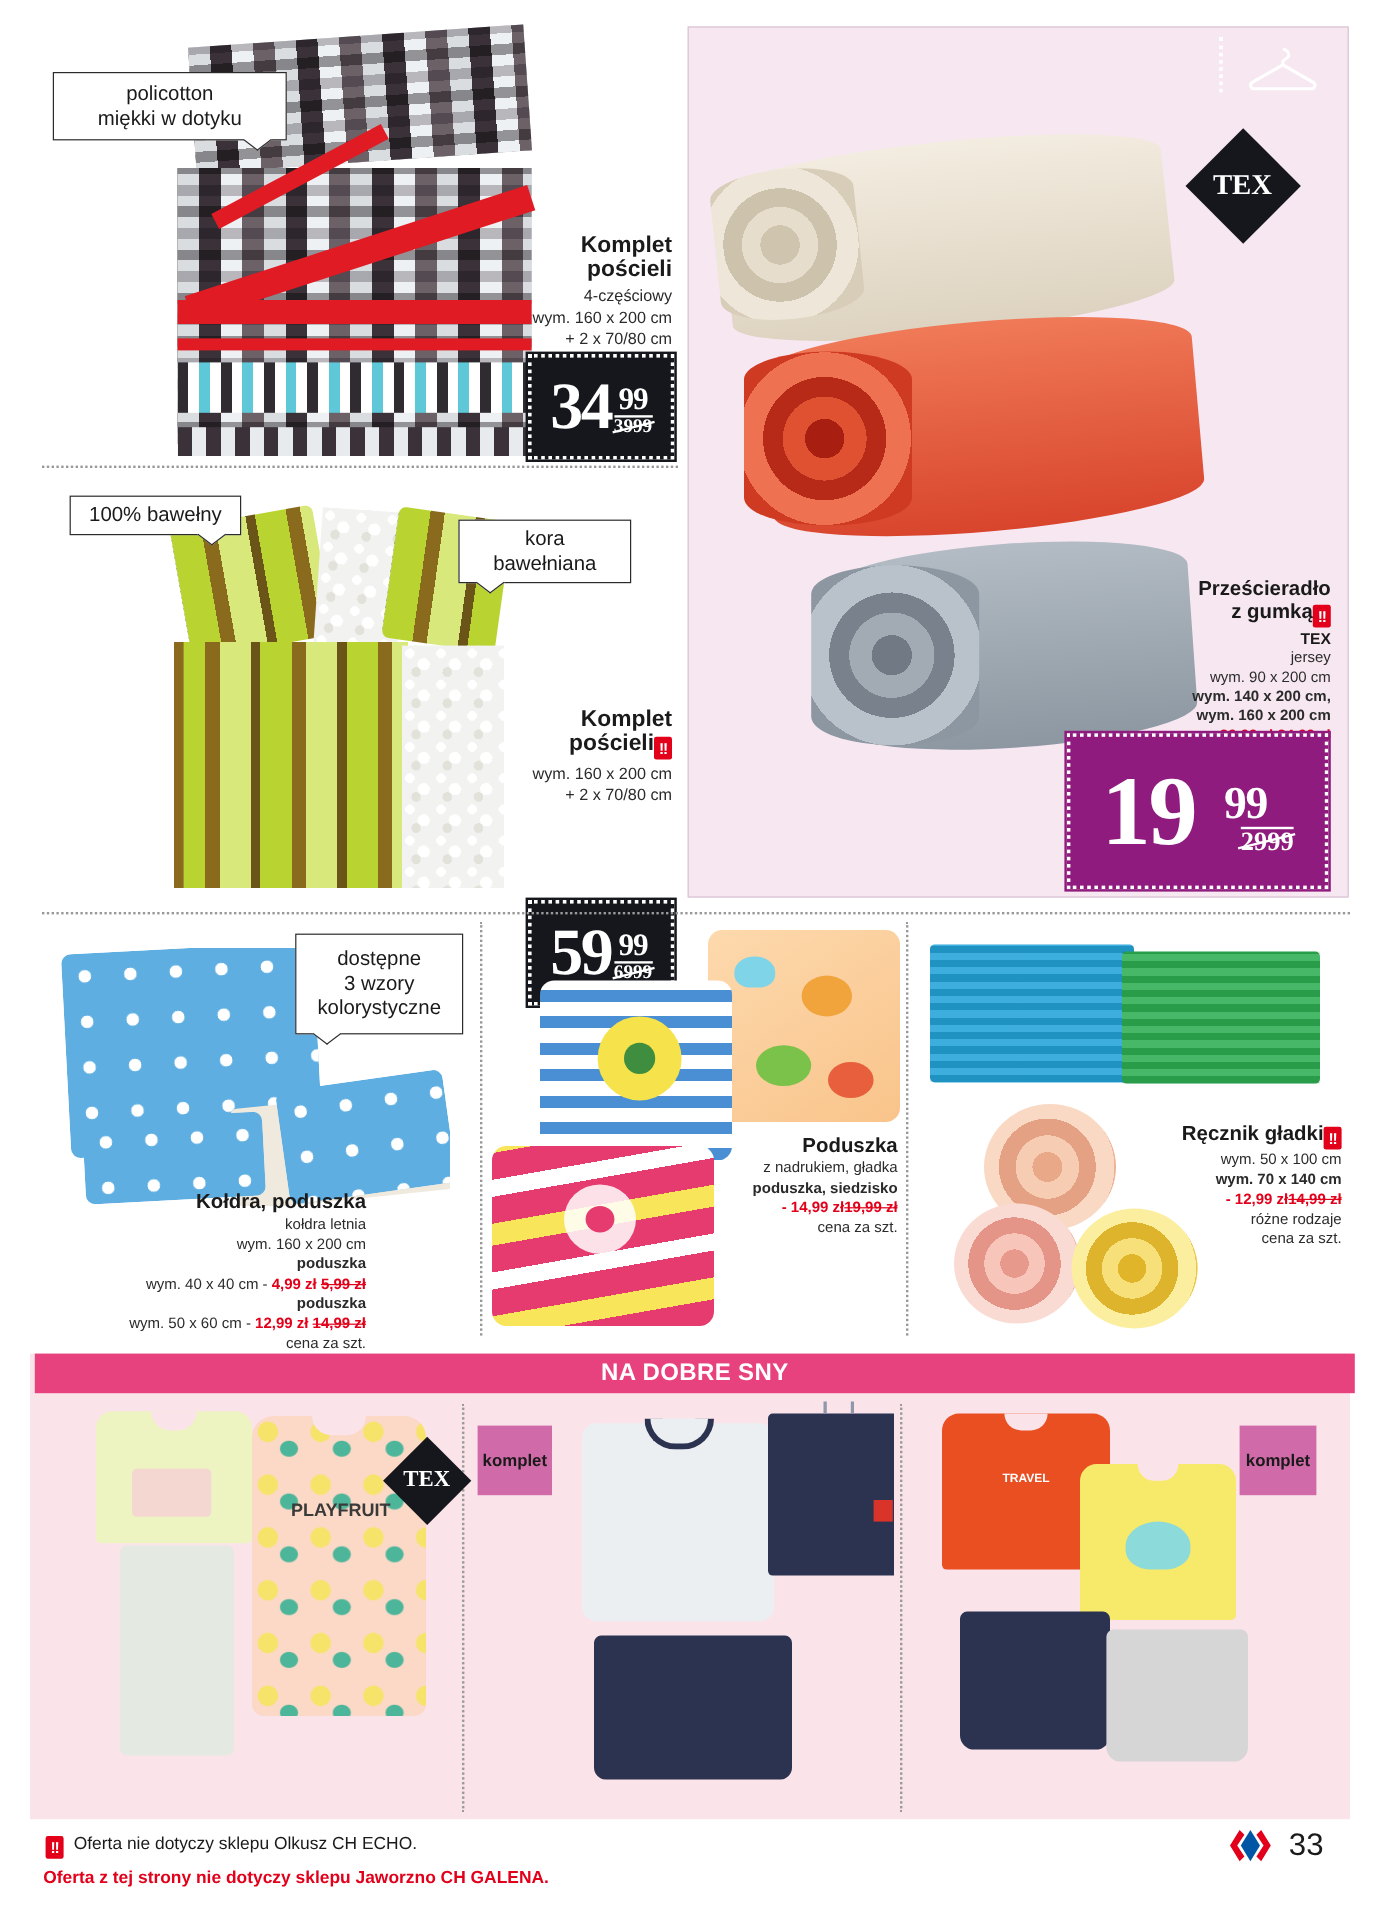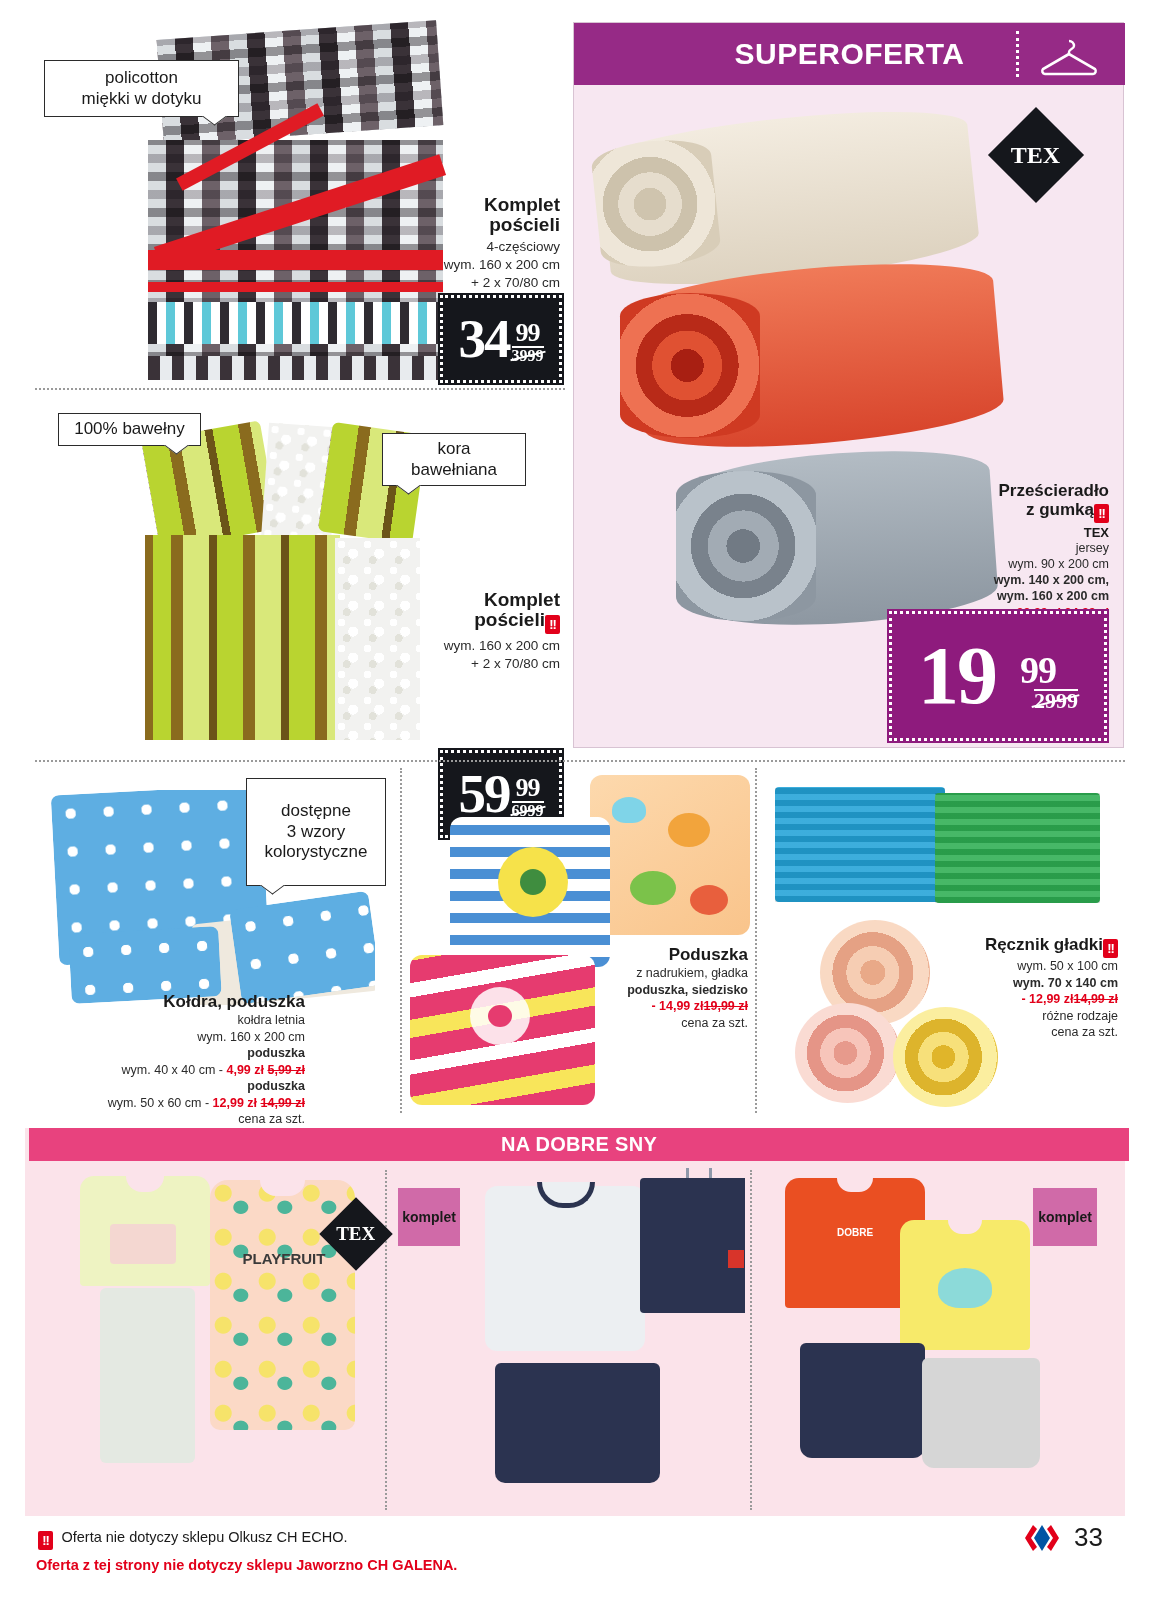--- a/index.html
+++ b/index.html
@@ -224,23 +224,20 @@
     <div class="price-inner">
       <span class="p-int" style="font-size:55px;">59</span>
       <span class="p-dec-wrap">
         <span class="p-dec" style="font-size:26px;">99</span>
         <span class="p-old" style="font-size:16px;"><span>6999</span></span>
       </span>
     </div>
   </div>
 
   <div style="position:absolute; left:573px; top:22px; width:551px; height:726px; background:#f7e7f1; border:1px solid #d8c3d3;">
-    <div class="banner-super" style="left:0; top:0; width:551px; height:62px;">
-      <span class="txt">SUPEROFERTA</span>
-    </div>
     <div class="hanger-sep" style="left:442px; top:8px; height:46px;"></div>
     <svg style="position:absolute; left:465px; top:14px;" width="60" height="40" viewBox="0 0 60 40">
       <path d="M30 4 a5 5 0 0 1 5 5 c0 3 -5 3 -5 6 v2" fill="none" stroke="#fff" stroke-width="2.4"></path>
       <path d="M30 17 L4 32 a3 3 0 0 0 2 5 h48 a3 3 0 0 0 2 -5 Z" fill="none" stroke="#fff" stroke-width="2.6"></path>
     </svg>
 
     <div class="photo" style="left:10px; top:70px; width:420px; height:650px;">
       <div class="roll" style="left:20px; top:25px; width:370px; height:160px; background:linear-gradient(180deg,#f3ece0,#ddd2bf); transform:rotate(-6deg);"></div>
       <div class="roll swirl" style="left:12px; top:48px; width:120px; height:125px; background:radial-gradient(circle at 45% 50%, #cfc4ae 0 18%, #e6ddcd 18% 35%, #cdc2ac 35% 52%, #eee6d8 52% 72%, #d8cdb8 72% 100%); transform:rotate(-6deg);"></div>
 
@@ -289,21 +286,21 @@
   <div class="vdots" style="left:400px; top:768px; height:345px;"></div>
   <div class="vdots" style="left:755px; top:768px; height:345px;"></div>
 
   <div class="photo" style="left:45px; top:790px; width:330px; height:215px;">
     <div class="blueq" style="left:10px; top:0px; width:210px; height:170px; transform:rotate(-3deg);"></div>
     <div style="position:absolute;left:150px;top:125px;width:180px;height:85px;background:#efe9de;transform:rotate(-6deg);border-radius:6px;"></div>
     <div class="blueq" style="left:190px; top:110px; width:140px; height:95px; transform:rotate(-8deg);"></div>
     <div class="blueq" style="left:25px; top:140px; width:150px; height:70px; transform:rotate(-3deg);"></div>
   </div>
 
-  <div class="callout tail-bl" style="left:246px; top:778px; width:140px; padding:22px 10px;">
+  <div class="callout tail-bl" style="left:246px; top:778px; width:140px; padding:10px 10px;">
     <div class="center">dostępne</div>
     <div class="center">3 wzory</div>
     <div class="center">kolorystyczne</div>
   </div>
 
   <div class="right" style="position:absolute; left:35px; top:992px; width:270px;">
     <div class="ttl" style="font-size:17px;">Kołdra, poduszka</div>
     <div class="sub" style="font-size:12.5px; line-height:1.32;">
       <div>kołdra letnia</div>
       <div>wym. 160 x 200 cm</div>
@@ -445,21 +442,21 @@
       <div class="garment" style="left:40px; top:195px; width:165px; height:120px; background:#2b3350; border-radius:6px 6px 10px 10px;"></div>
       <div class="garment" style="left:185px; top:10px; width:115px; height:135px; background:#2b3350; border-radius:4px;">
         <div style="position:absolute;left:46px;top:-28px;width:26px;height:28px;border:3px solid #8f98aa;border-bottom:none;border-radius:14px 14px 0 0;"></div>
         <div style="position:absolute;left:88px;top:72px;width:16px;height:18px;background:#d8342a;"></div>
       </div>
     </div>
 
     <div class="photo" style="left:745px; top:40px; width:280px; height:330px;">
       <div class="garment" style="left:15px; top:10px; width:140px; height:130px; background:#ea4f22; border-radius:14px 14px 4px 4px;">
         <div style="position:absolute;left:52px;top:0;width:36px;height:14px;background:#fbe3ea;border-radius:0 0 18px 18px;"></div>
-        <div style="position:absolute;left:24px;top:48px;width:92px;height:52px;color:#fff;font-size:10px;text-align:center;line-height:1.4;font-weight:bold;">DOBRE</div>
+        <div style="position:absolute;left:24px;top:48px;width:92px;height:52px;color:#fff;font-size:10px;text-align:center;line-height:1.4;font-weight:bold;">TRAVEL</div>
       </div>
       <div class="garment" style="left:130px; top:52px; width:130px; height:130px; background:#f7ea6a; border-radius:14px 14px 4px 4px;">
         <div style="position:absolute;left:48px;top:0;width:34px;height:14px;background:#fbe3ea;border-radius:0 0 18px 18px;"></div>
         <div style="position:absolute;left:38px;top:48px;width:54px;height:40px;background:#7fd8e6;border-radius:50% 50% 40% 40%;opacity:.9;"></div>
       </div>
       <div class="garment" style="left:30px; top:175px; width:125px; height:115px; background:#2b3350; border-radius:6px 6px 12px 12px;"></div>
       <div class="garment" style="left:152px; top:190px; width:118px; height:110px; background:#d6d6d6; border-radius:6px 6px 12px 12px;"></div>
     </div>
 
     <div class="komplet" style="left:1008px; top:60px; width:64px; height:58px;">

